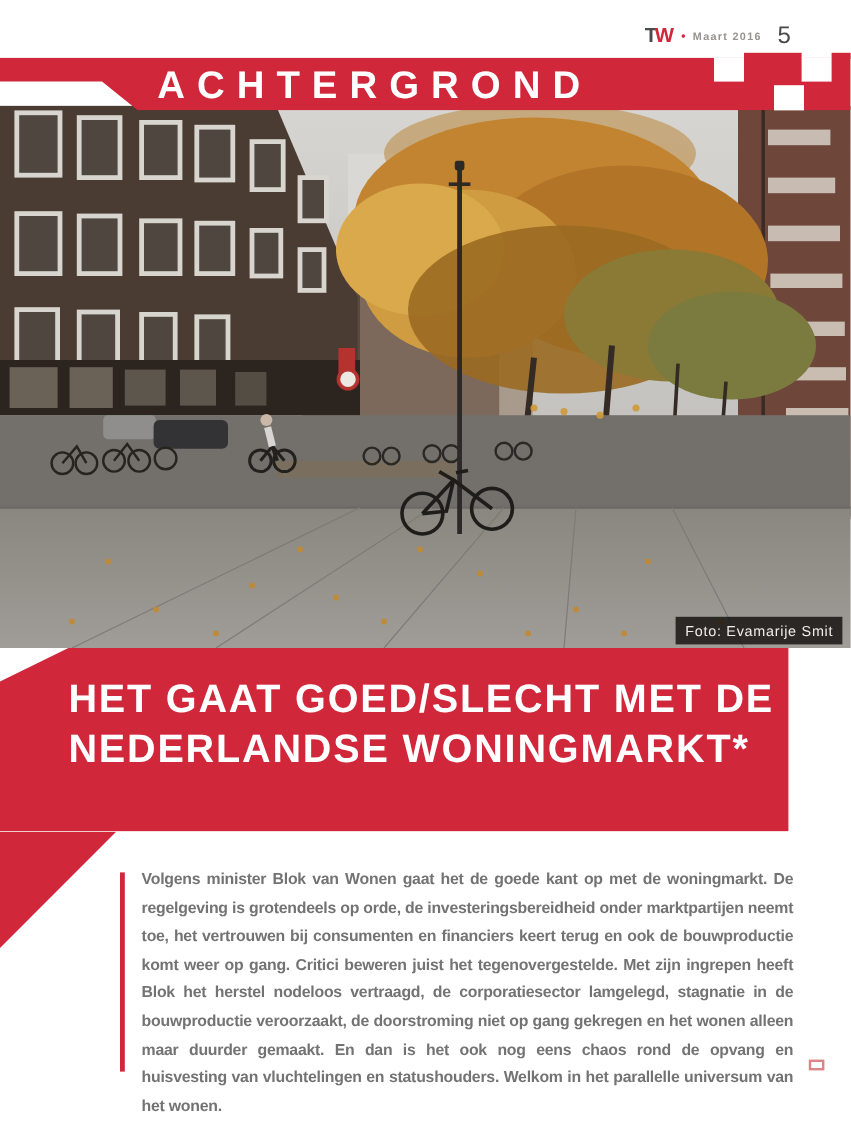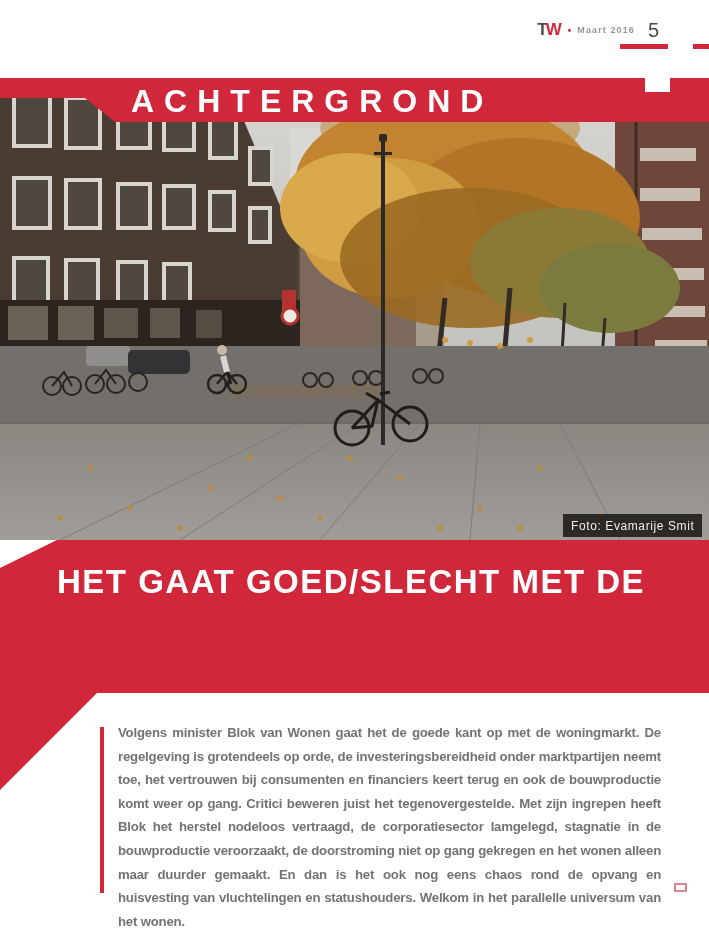--- a/index.html
+++ b/index.html
@@ -16,39 +16,38 @@
   .logo .t{color:#4a4a50;}
   .logo .w{color:#d0273a;margin-left:-1px;}
   .issue{margin-left:7px;font-size:9px;font-weight:bold;color:#97938f;letter-spacing:1.1px;display:flex;align-items:center;}
   .issue .dot{color:#d0273a;font-size:10px;margin-right:5px;}
   .pagenum{margin-left:13px;font-size:20px;color:#4a4a4a;letter-spacing:1px;}
   
   .banner{
     position:absolute;left:0;top:48px;width:709px;height:44px;background:#d0273a;
     clip-path:polygon(0 0,709px 0,709px 44px,115px 44px,85px 20px,0 20px);
     z-index:4;
-    margin-top:30px;
   }
   .banner-label{
     position:absolute;left:131px;top:0;height:44px;line-height:46px;
     color:#ffffff;font-size:32px;font-weight:bold;letter-spacing:10px;
   }
   .px{position:absolute;z-index:5;}
   .px.white{background:#ffffff;}
   .px.red{background:#d0273a;}
   
   .photo{position:absolute;left:0;top:88px;width:709px;height:452px;overflow:hidden;z-index:1;}
   .credit{
     position:absolute;left:563px;top:514px;z-index:3;
     background:rgba(24,21,19,0.85);color:#f0ede8;
     font-size:12px;letter-spacing:0.6px;padding:5px 8px 4px 8px;
   }
   
   .hero{
-    position:absolute;left:0;top:540px;width:709px;height:153px;background:#d0273a;z-index:2;
+    position:absolute;left:0;top:540px;width:657px;height:153px;background:#d0273a;z-index:2;
     clip-path:polygon(0 28px,57px 0,709px 0,709px 153px,0 153px);
   }
   .hero-wedge{
     position:absolute;left:0;top:693px;width:97px;height:97px;background:#d0273a;
     clip-path:polygon(0 0,97px 0,0 97px);
   }
   .hero-title{
     position:absolute;left:57px;top:21px;color:#fff;font-weight:bold;
     font-size:33px;line-height:42px;letter-spacing:1.5px;white-space:nowrap;
   }
@@ -247,19 +246,20 @@
 </div>
 <div class="px red" style="left:620px;top:44px;width:48px;height:5px;"></div>
 <div class="px red" style="left:693px;top:44px;width:16px;height:5px;"></div>
 <div class="px white" style="left:595px;top:48px;width:25px;height:20px;"></div>
 <div class="px white" style="left:668px;top:48px;width:25px;height:20px;"></div>
 <div class="px white" style="left:645px;top:71px;width:25px;height:21px;"></div>
 
 <div class="hero">
   <div class="hero-title">
     <div>HET GAAT GOED/SLECHT MET DE</div>
+    <div>NEDERLANDSE WONINGMARKT*</div>
   </div>
 </div>
 <div class="hero-wedge"></div>
 
 <div class="accent-bar"></div>
 <div class="article">Volgens minister Blok van Wonen gaat het de goede kant op met de woningmarkt. De regelgeving is grotendeels op orde, de investeringsbereidheid onder marktpartijen neemt toe, het vertrouwen bij consumenten en financiers keert terug en ook de bouwproductie komt weer op gang. Critici beweren juist het tegenovergestelde. Met zijn ingrepen heeft Blok het herstel nodeloos vertraagd, de corporatiesector lamgelegd, stagnatie in de bouwproductie veroorzaakt, de doorstroming niet op gang gekregen en het wonen alleen maar duurder gemaakt. En dan is het ook nog eens chaos rond de opvang en huisvesting van vluchtelingen en statushouders. Welkom in het parallelle universum van het wonen.</div>
 <div class="end-marker"></div>
 
 </body></html>

